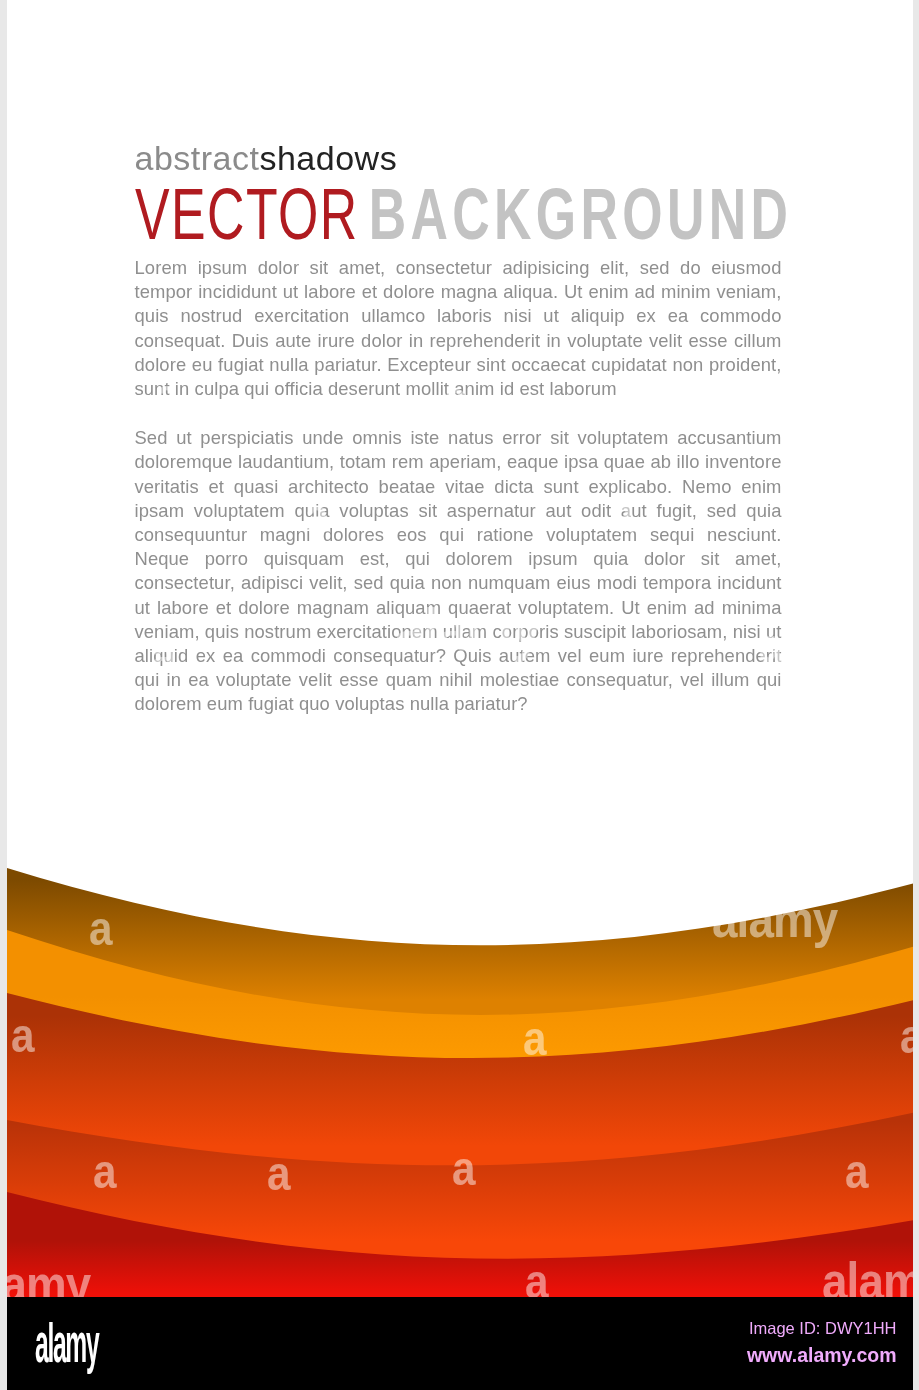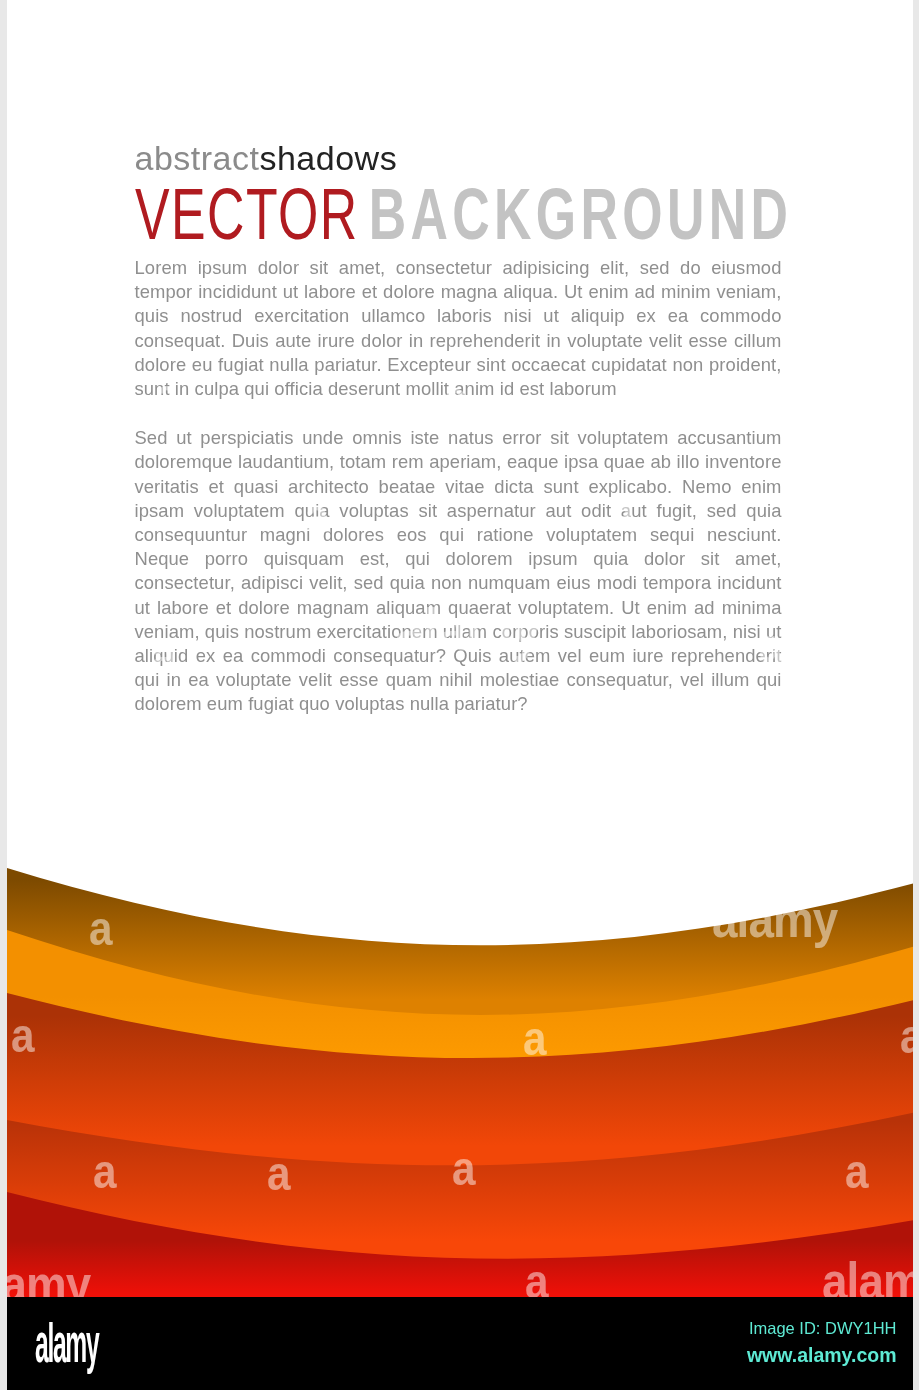--- a/index.html
+++ b/index.html
@@ -51,21 +51,21 @@
     position:absolute;left:0;top:1297px;width:919px;height:93px;
     z-index:10;
   }
   .footer-logo{
     position:absolute;left:28px;top:18px;
     color:#ffffff;font-size:56px;font-weight:700;line-height:1;
     letter-spacing:-3px;transform:scaleX(0.44);transform-origin:left top;
   }
   .footer-right{
     position:absolute;right:29px;top:50%;transform:translateY(-50%);
-    text-align:right;color:#5eead4;
+    text-align:right;color:#f0abfc;
   }
   .footer-image-id{font-size:16.5px;line-height:1.2;}
   .footer-url{font-size:19.5px;font-weight:700;line-height:1.2;margin-top:6px;text-align:center;}
 </style>
 </head>
 <body>
 
 <div class="page">
 
   <div class="brand-line">

